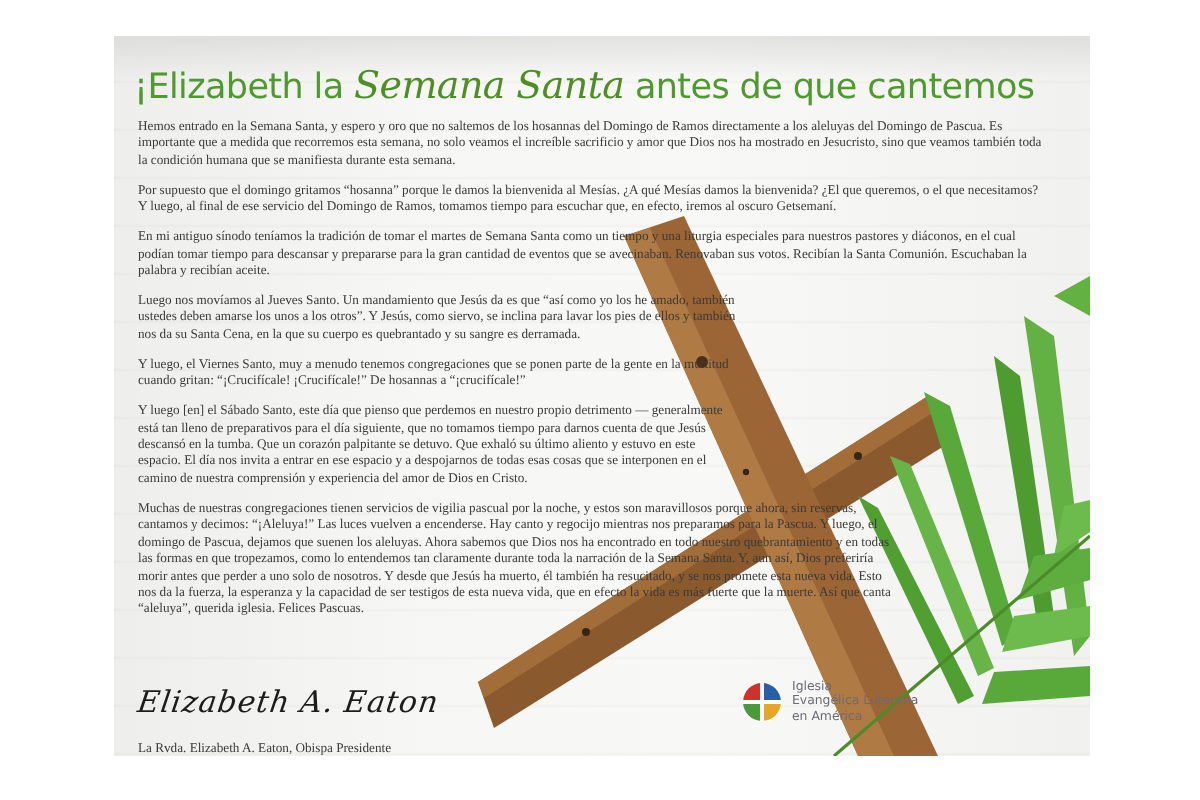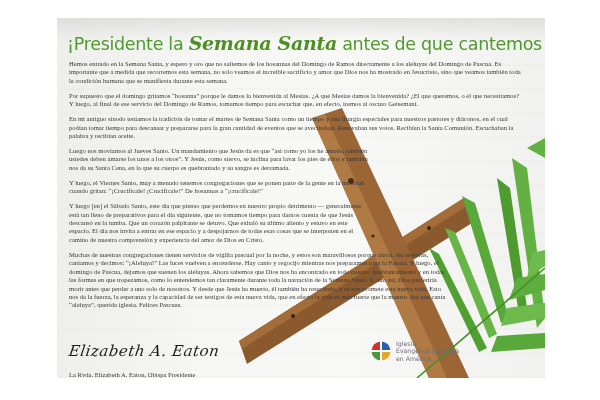--- a/index.html
+++ b/index.html
@@ -12,21 +12,21 @@
   }
   .card::before {
     content:""; position:absolute; left:0; top:0; right:0; height:22px;
     background:linear-gradient(180deg, rgba(200,200,198,0.45), rgba(240,240,238,0));
   }
   .title {
     position:absolute; left:10px; top:14px; white-space:nowrap;
     font-family:"DejaVu Sans", sans-serif; font-size:17.5px; color:#4f9a2c; letter-spacing:-0.3px;
   }
   .title .script {
-    font-family:"DejaVu Serif", serif; font-style:italic; font-weight:bold; color:#4d8f23; font-size:19px;
+    font-family:"DejaVu Serif", serif; font-style:italic; font-weight:normal; color:#4d8f23; font-size:19px;
   }
   .body {
     position:absolute; left:12px; top:42px; width:452px;
     font-size:6.6px; line-height:8.4px; color:#3a3a3a;
   }
   .body p { margin:0 0 6.6px 0; }
   .body p.narrow { width:300px; }
   .body p.mid { width:380px; }
   .sig {
     position:absolute; left:12px; top:324px; font-family:"DejaVu Serif", serif; font-style:italic;
@@ -65,21 +65,21 @@
       <path d="M475,235 L488,232 L488,248 L470,260 Z" fill="#6dbb4c"></path>
       <path d="M460,260 L488,256 L488,272 L452,282 Z" fill="#5eae3f"></path>
       <path d="M450,290 L488,285 L488,300 L444,308 Z" fill="#6dbb4c"></path>
       <path d="M440,318 L488,315 L488,330 L434,334 Z" fill="#58a83a"></path>
       <path d="M470,130 L488,120 L488,140 Z" fill="#63b043"></path>
       <line x1="488" y1="250" x2="360" y2="360" stroke="#4b8c2a" stroke-width="1.6"></line>
     </g>
   </svg>
 
   <div class="title">
-    <span>¡Presidente la </span><span class="script">Semana Santa</span><span> antes de que cantemos </span>
+    <span>¡Elizabeth la </span><span class="script">Semana Santa</span><span> antes de que cantemos </span>
   </div>
 
   <div class="body">
     <p>Hemos entrado en la Semana Santa, y espero y oro que no saltemos de los hosannas del Domingo de Ramos directamente a los aleluyas del Domingo de Pascua. Es importante que a medida que recorremos esta semana, no solo veamos el increíble sacrificio y amor que Dios nos ha mostrado en Jesucristo, sino que veamos también toda la condición humana que se manifiesta durante esta semana.</p>
     <p>Por supuesto que el domingo gritamos “hosanna” porque le damos la bienvenida al Mesías. ¿A qué Mesías damos la bienvenida? ¿El que queremos, o el que necesitamos? Y luego, al final de ese servicio del Domingo de Ramos, tomamos tiempo para escuchar que, en efecto, iremos al oscuro Getsemaní.</p>
     <p>En mi antiguo sínodo teníamos la tradición de tomar el martes de Semana Santa como un tiempo y una liturgia especiales para nuestros pastores y diáconos, en el cual podían tomar tiempo para descansar y prepararse para la gran cantidad de eventos que se avecinaban. Renovaban sus votos. Recibían la Santa Comunión. Escuchaban la palabra y recibían aceite.</p>
     <p class="narrow">Luego nos movíamos al Jueves Santo. Un mandamiento que Jesús da es que “así como yo los he amado, también ustedes deben amarse los unos a los otros”. Y Jesús, como siervo, se inclina para lavar los pies de ellos y también nos da su Santa Cena, en la que su cuerpo es quebrantado y su sangre es derramada.</p>
     <p class="narrow">Y luego, el Viernes Santo, muy a menudo tenemos congregaciones que se ponen parte de la gente en la multitud cuando gritan: “¡Crucifícale! ¡Crucifícale!” De hosannas a “¡crucifícale!”</p>
     <p class="narrow">Y luego [en] el Sábado Santo, este día que pienso que perdemos en nuestro propio detrimento — generalmente está tan lleno de preparativos para el día siguiente, que no tomamos tiempo para darnos cuenta de que Jesús descansó en la tumba. Que un corazón palpitante se detuvo. Que exhaló su último aliento y estuvo en este espacio. El día nos invita a entrar en ese espacio y a despojarnos de todas esas cosas que se interponen en el camino de nuestra comprensión y experiencia del amor de Dios en Cristo.</p>
     <p class="mid">Muchas de nuestras congregaciones tienen servicios de vigilia pascual por la noche, y estos son maravillosos porque ahora, sin reservas, cantamos y decimos: “¡Aleluya!” Las luces vuelven a encenderse. Hay canto y regocijo mientras nos preparamos para la Pascua. Y luego, el domingo de Pascua, dejamos que suenen los aleluyas. Ahora sabemos que Dios nos ha encontrado en todo nuestro quebrantamiento y en todas las formas en que tropezamos, como lo entendemos tan claramente durante toda la narración de la Semana Santa. Y, aun así, Dios preferiría morir antes que perder a uno solo de nosotros. Y desde que Jesús ha muerto, él también ha resucitado, y se nos promete esta nueva vida. Esto nos da la fuerza, la esperanza y la capacidad de ser testigos de esta nueva vida, que en efecto la vida es más fuerte que la muerte. Así que canta “aleluya”, querida iglesia. Felices Pascuas.</p>

